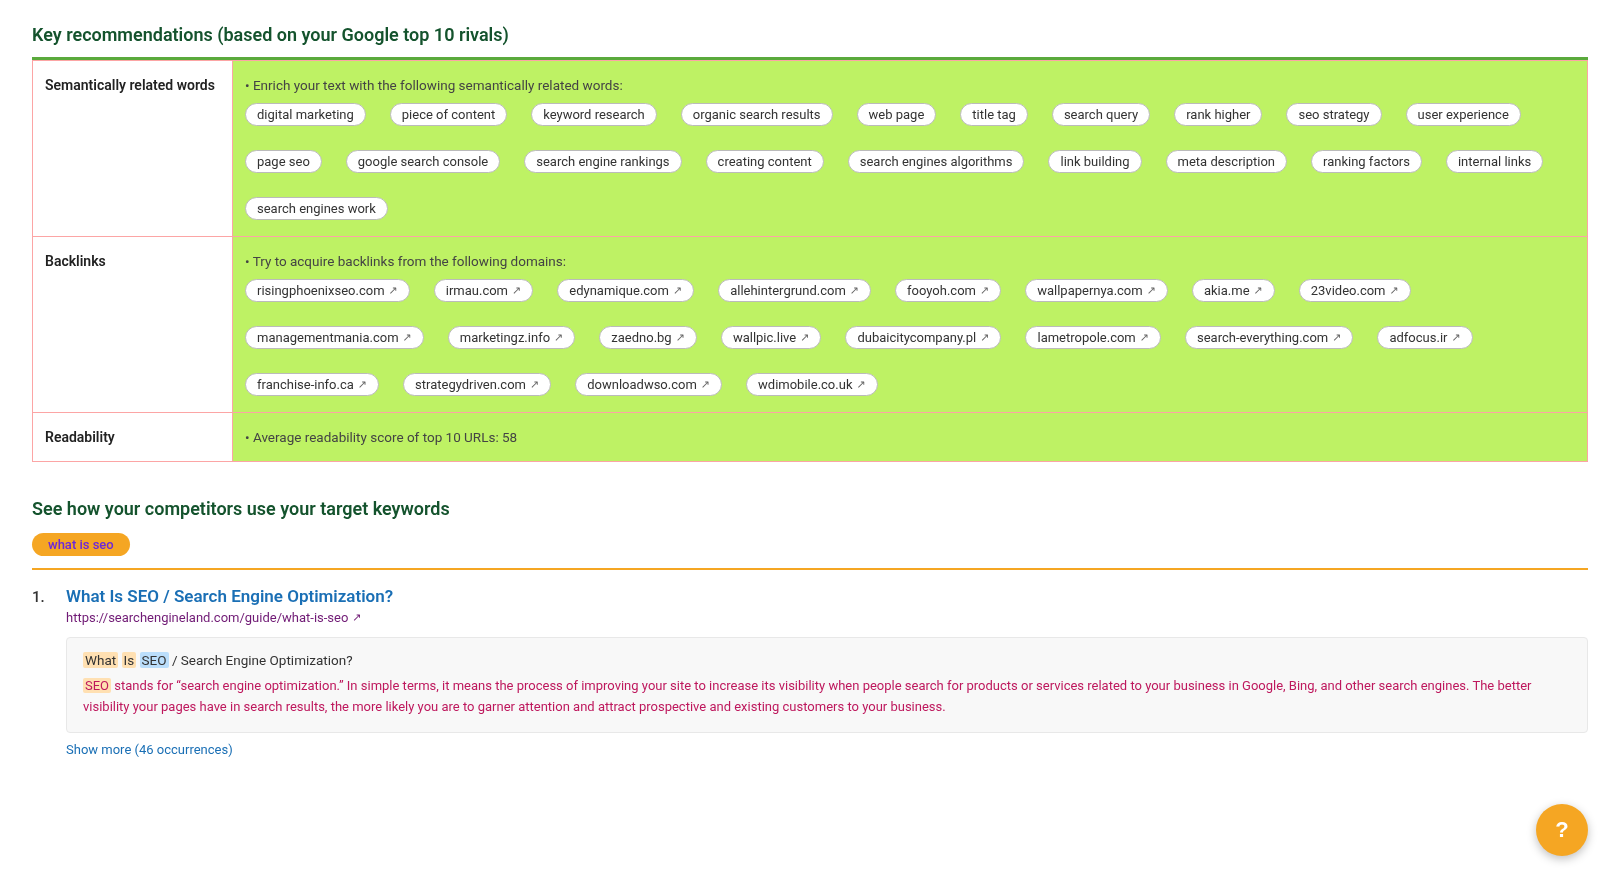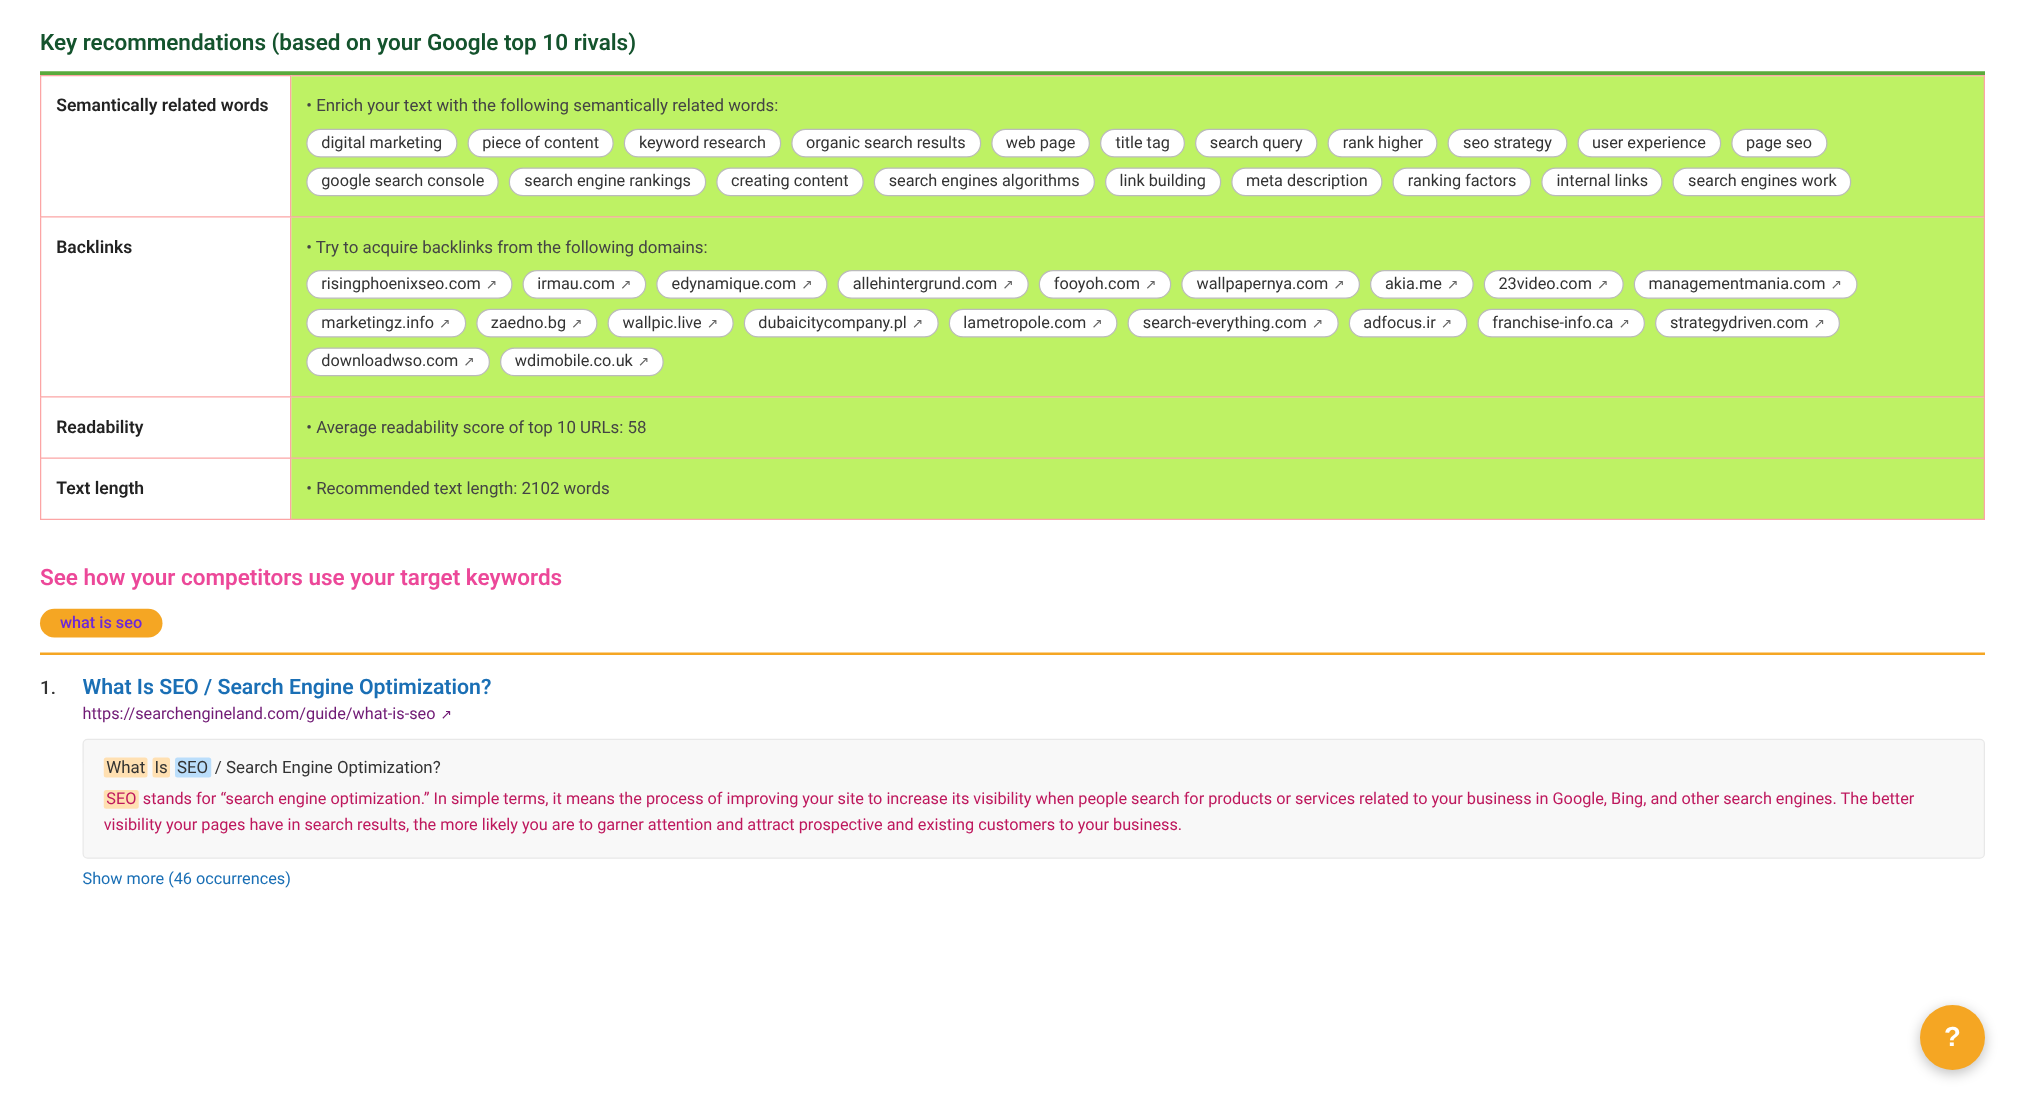--- a/index.html
+++ b/index.html
@@ -45,21 +45,21 @@
     
     .recs-table-wrapper {
       border-top: 3px solid #5aaa3c;
       margin-bottom: 36px;
     }
 
     
     .tags-area {
       display: flex;
       flex-wrap: wrap;
-      gap: 8px;
+      gap: 24px;
       align-items: flex-end;
     }
     .tag {
       display: inline-block;
       border: 1px solid #bbb;
       border-radius: 20px;
       padding: 3px 11px;
       font-size: 13px;
       color: #333;
       background: #fff;
@@ -95,21 +95,21 @@
       color: #444;
     }
 
     
     .competitors-section {
       margin-top: 8px;
     }
     .competitors-title {
       font-size: 18px;
       font-weight: 600;
-      color: #ec4899;
+      color: #14532d;
       margin-bottom: 14px;
     }
 
     
     .keyword-badge {
       display: inline-block;
       background: #f5a623;
       color: #6d28d9;
       border-radius: 20px;
       padding: 4px 16px;
@@ -282,26 +282,20 @@
               <span class="backlink-tag">wdimobile.co.uk <span class="ext-icon">↗</span></span>
             </div>
           </td>
         </tr>
         <tr>
           <td class="label-cell">Readability</td>
           <td class="content-cell">
             <p class="info-text">• Average readability score of top 10 URLs:  58</p>
           </td>
         </tr>
-        <tr>
-          <td class="label-cell">Text length</td>
-          <td class="content-cell">
-            <p class="info-text">• Recommended text length:  2102 words</p>
-          </td>
-        </tr>
       </tbody>
   </table>
 </div>
 
 <div class="competitors-section">
   <h2 class="competitors-title">See how your competitors use your target keywords</h2>
   <span class="keyword-badge">what is seo</span>
   <hr class="orange-divider">
   <div id="competitors-results">
       <div class="competitor-result"><div class="result-number-row">

